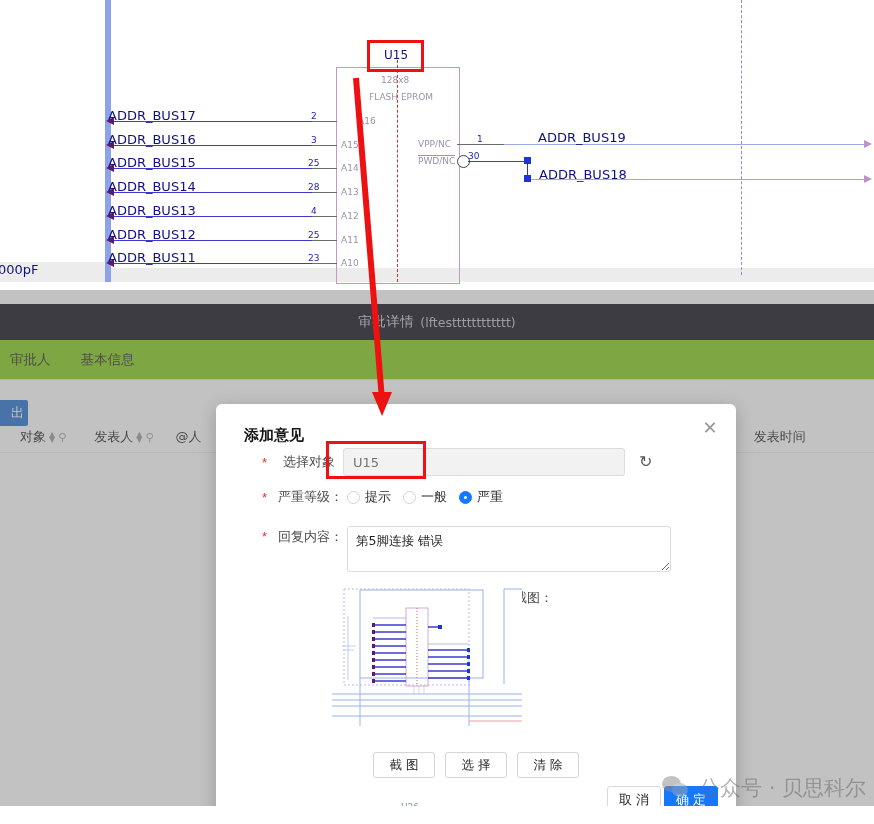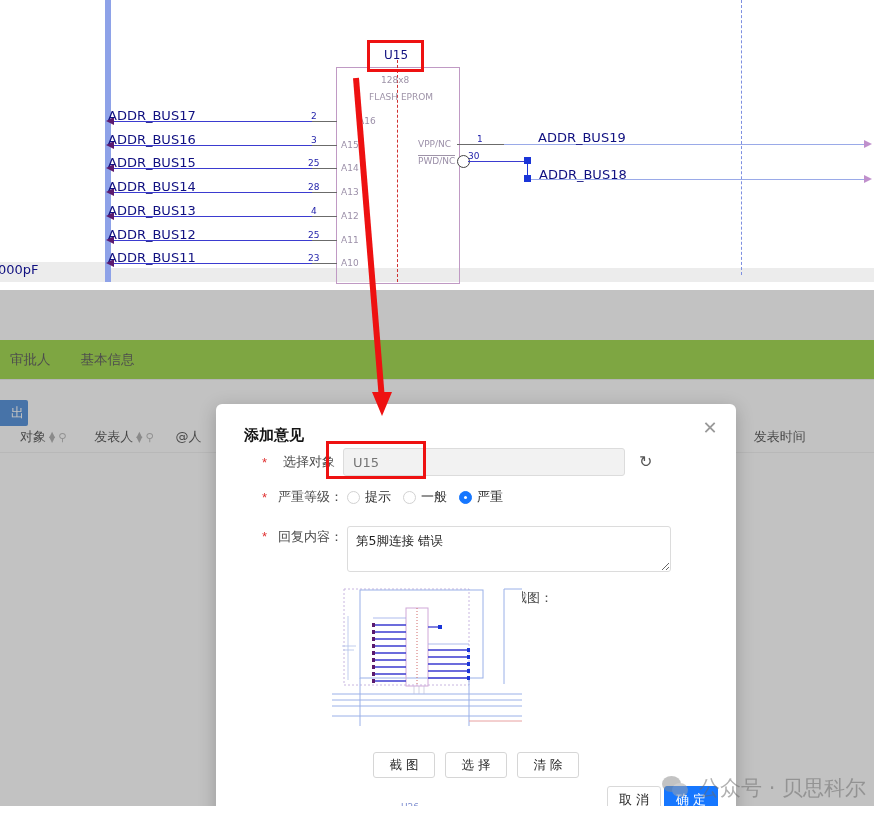--- a/index.html
+++ b/index.html
@@ -557,20 +557,24 @@
   <div class="wire-blue" style="left:468px; top:161px; width:60px;"></div>
   <div class="sq-node" style="left:524px; top:157px;"></div>
   <div class="wire-blue" style="left:527px; top:161px; width:1px; height:18px; background:#1a35d8;"></div>
   <div class="sq-node" style="left:524px; top:175px;"></div>
   <div class="wire-thin-blue" style="left:531px; top:179px; width:333px;"></div>
   <div class="sch-label-blue" style="left:539px; top:167px;">ADDR_BUS18</div>
   <div class="bus-arrow-r" style="left:864px; top:175px;"></div>
 </div>
 
 <div id="app-window">
+  <div id="app-titlebar">
+    <span class="tt-main">审批详情</span>
+    <span class="tt-sub">(lftestttttttttttt)</span>
+  </div>
 
   <div id="app-tabs">
     <div class="app-tab">审批人</div>
     <div class="app-tab">基本信息</div>
   </div>
 
   <div id="export-btn">出</div>
 
   <div id="table-header">
     <div class="th-cell" style="margin-left:0px;padding-left:20px;">

